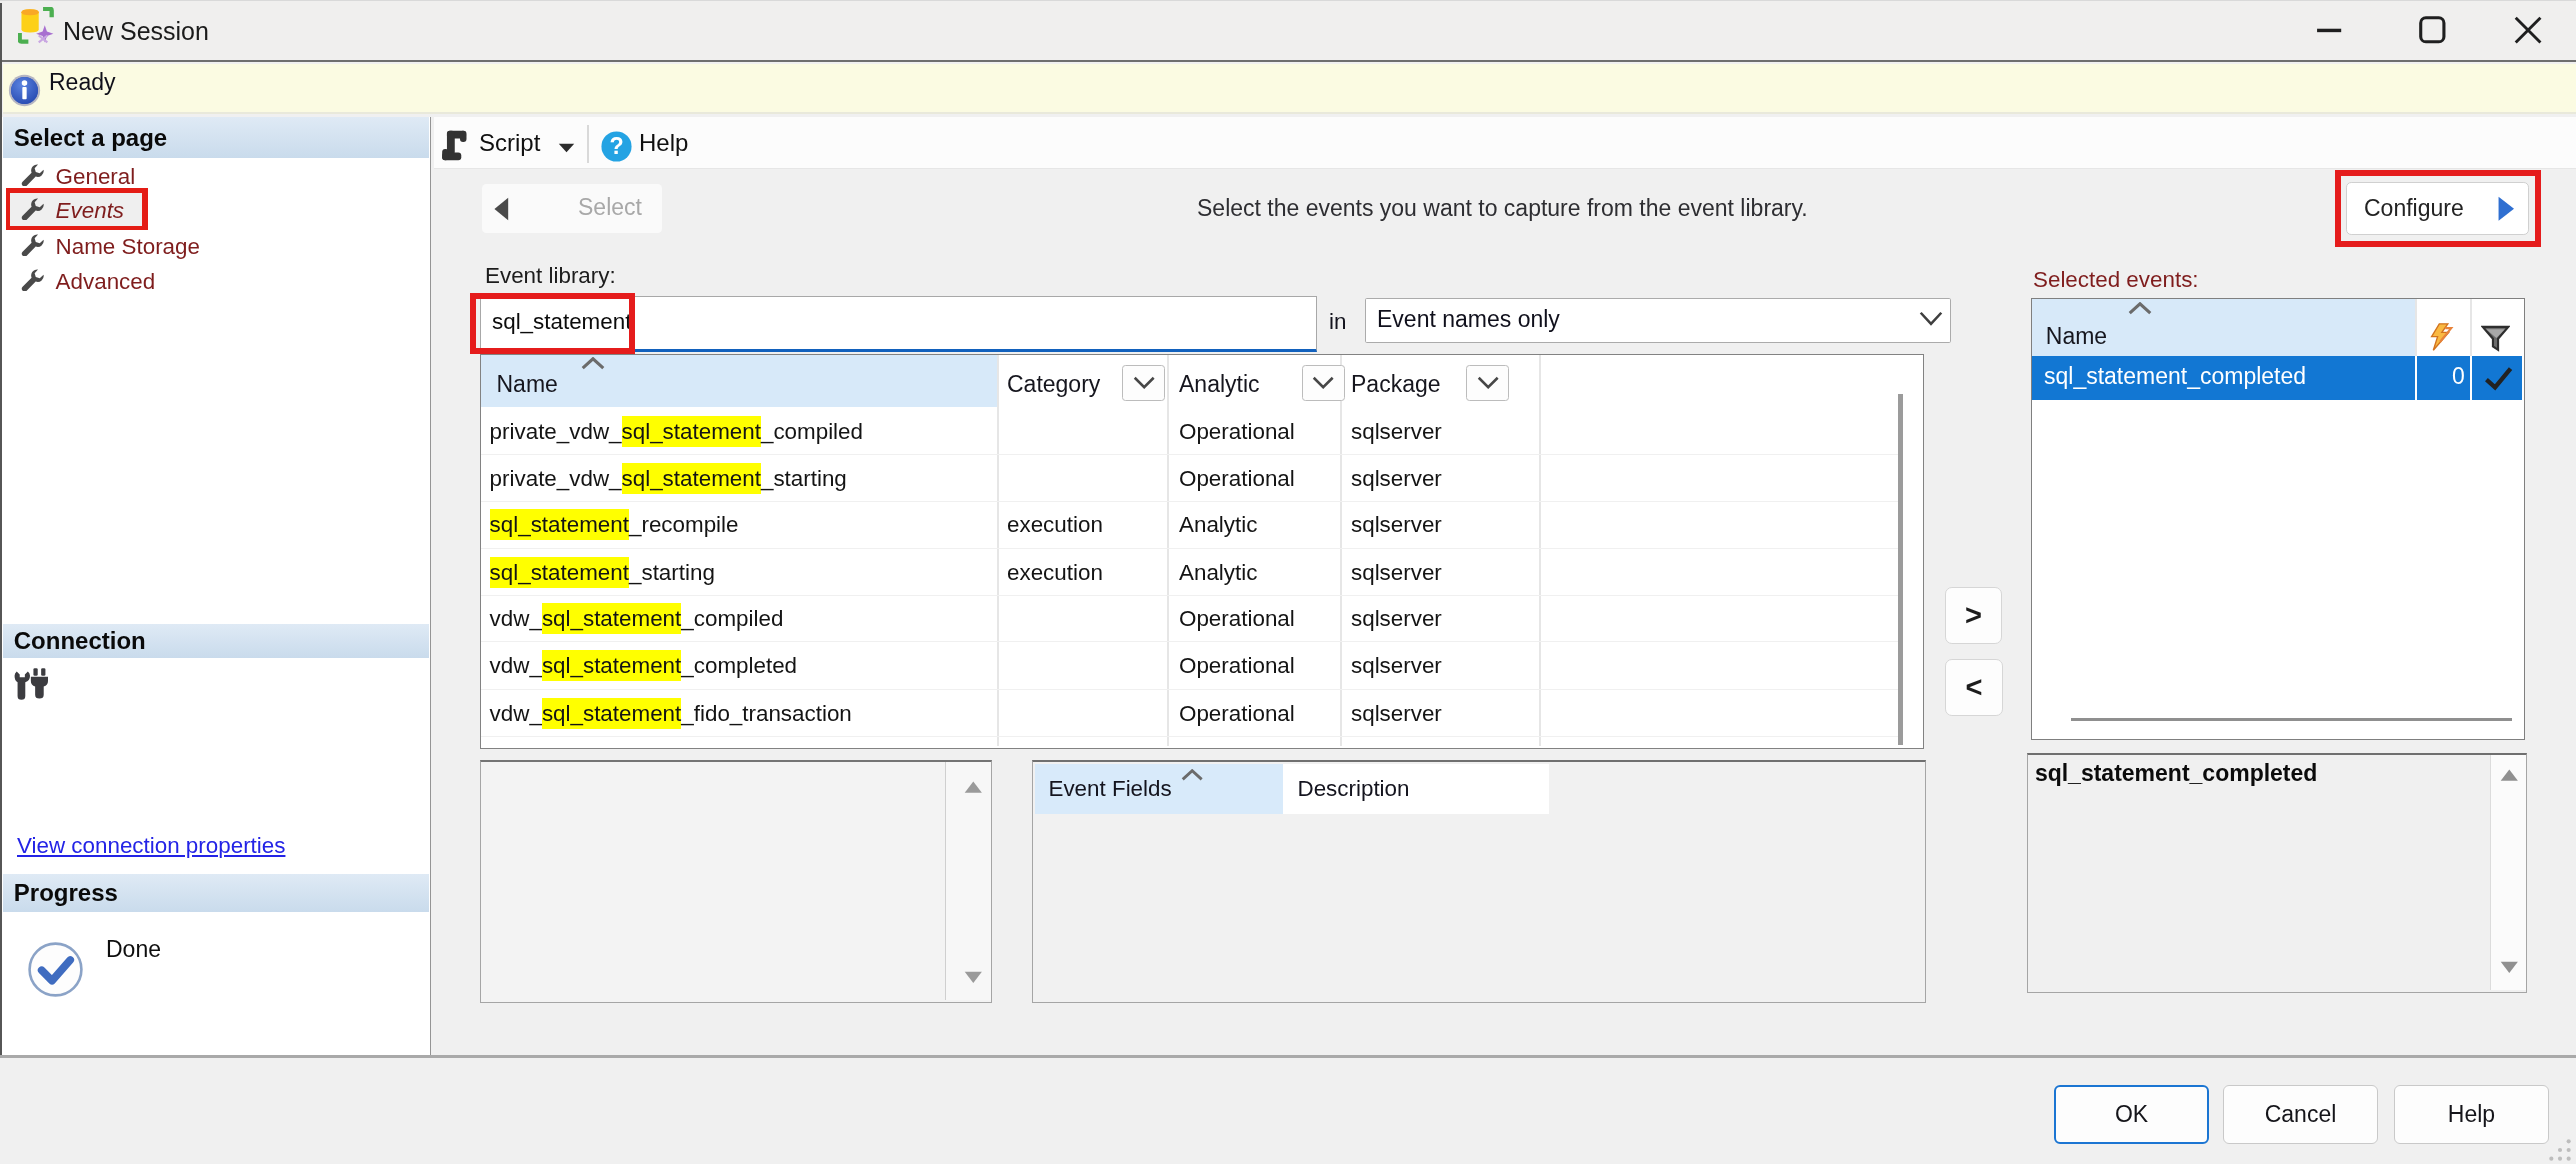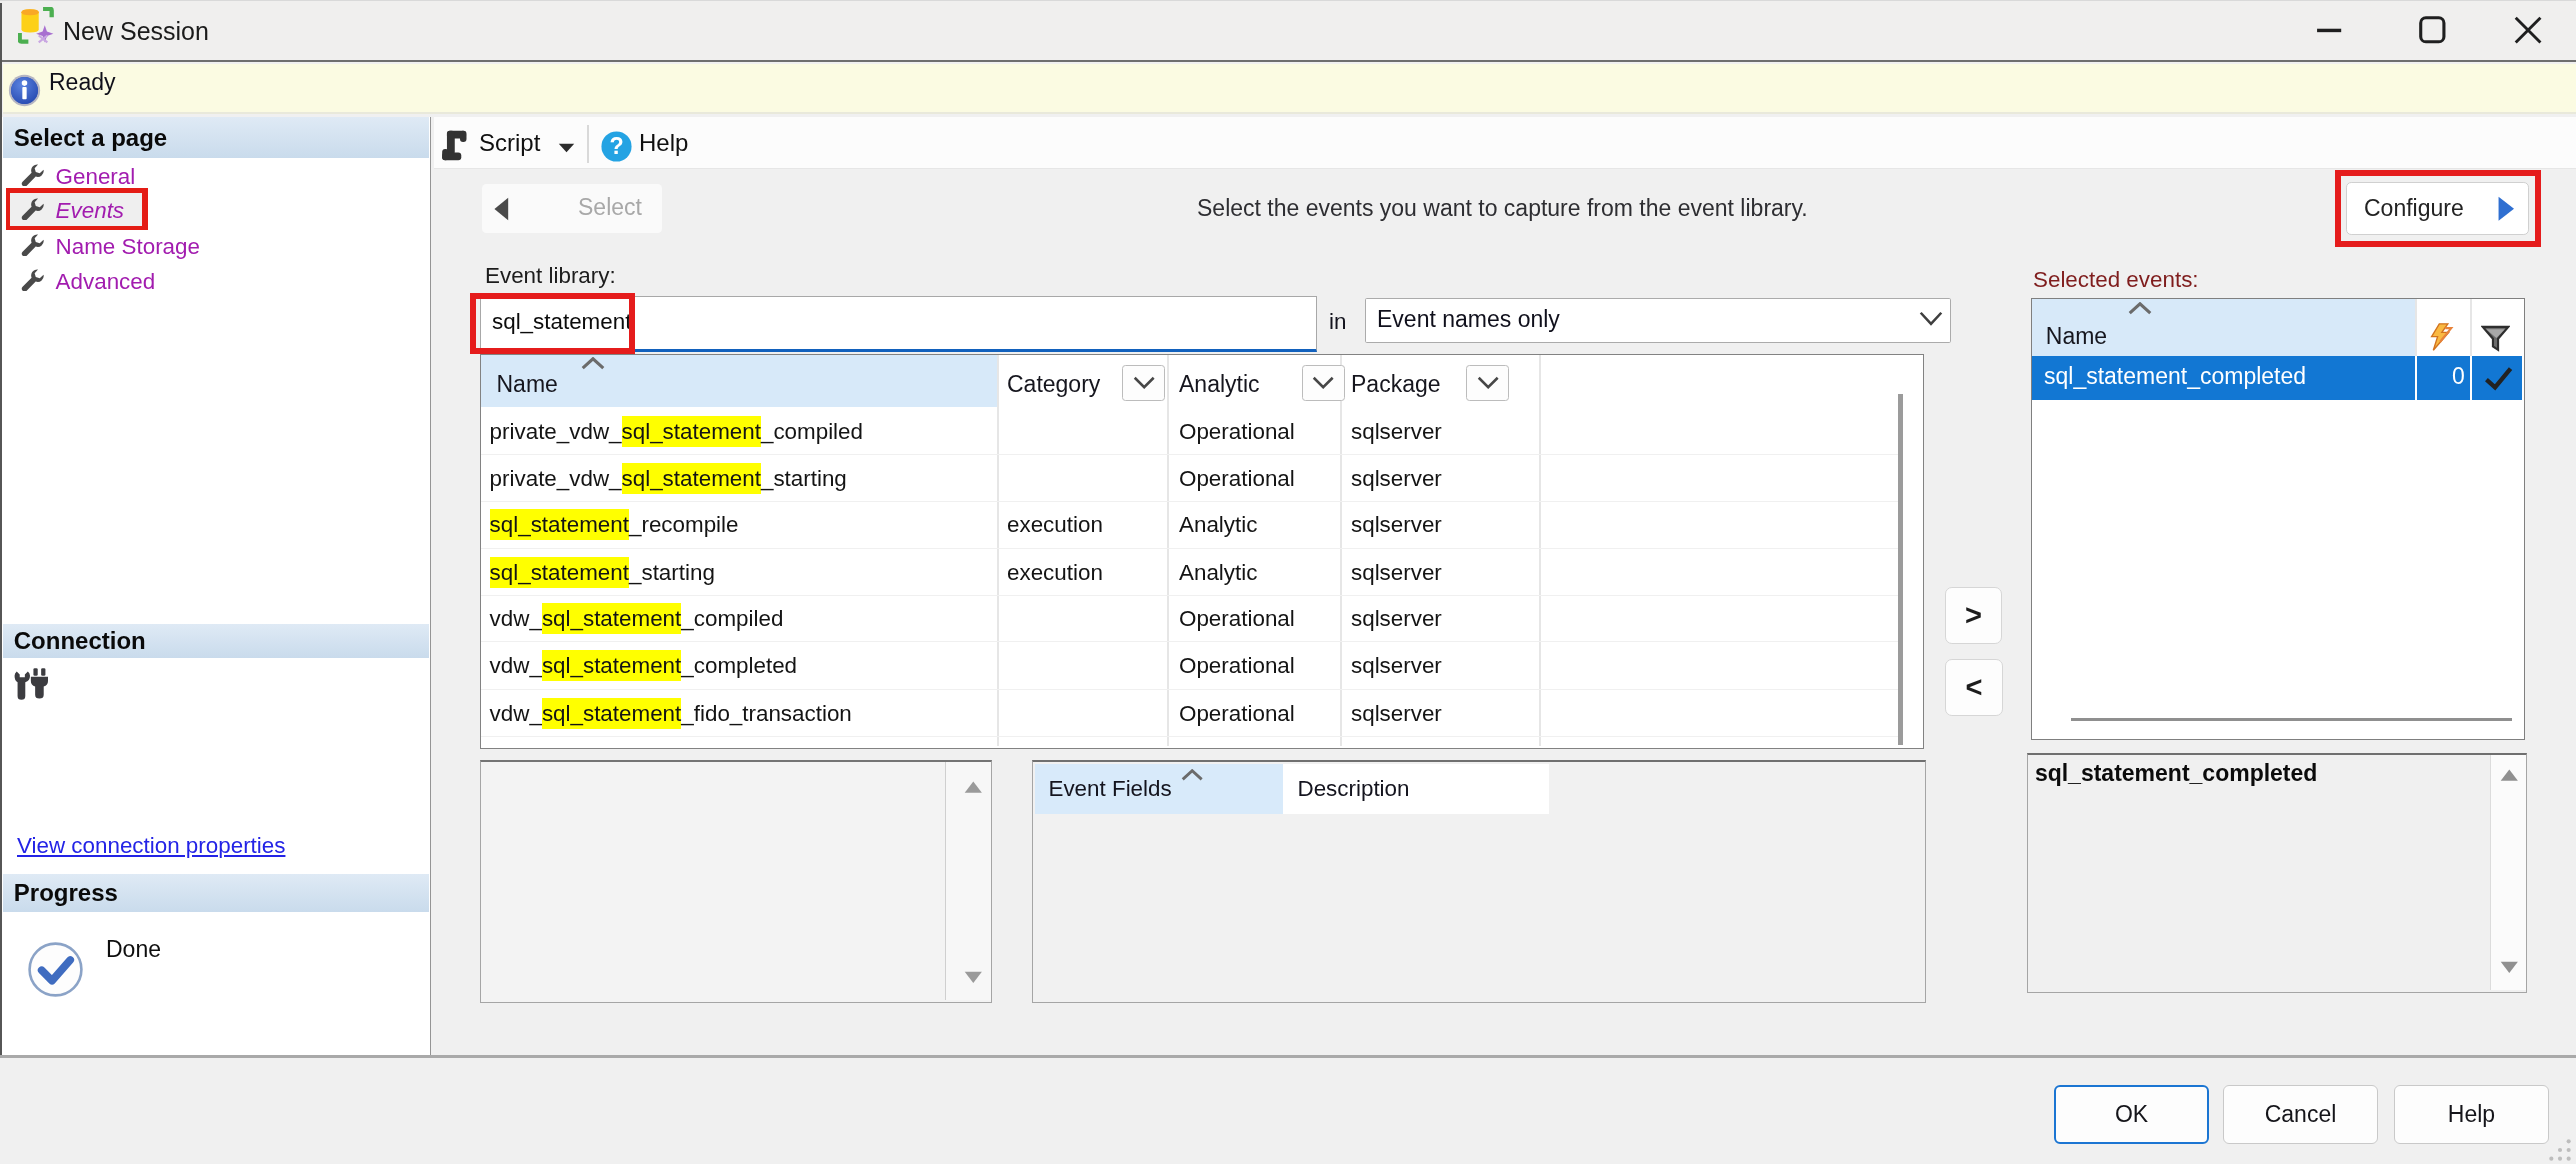--- a/index.html
+++ b/index.html
@@ -15,21 +15,21 @@
 #btn-max  { left:2407px; top:0; width:52px; height:60px; }
 #btn-close{ left:2502px; top:0; width:52px; height:60px; }
 
 
 #statusbar { left:2.6px; top:64px; width:2573px; height:50px; background:#fbfbe2; border-bottom:2.6px solid #e9e9db; }
 #ready-text { left:49px; top:0; height:36px; font-size:23px; color:#10101a; }
 
 
 #leftpanel { left:1.7px; top:117px; width:429px; height:938px; background:#ffffff; border-right:1.7px solid #949494; }
 .pagehdr { left:0; width:426px; height:41px; background:linear-gradient(#dfeaf5,#c9dbec); font-weight:bold; font-size:24px; color:#0a0a0a; padding-left:11.2px; display:flex; align-items:center; }
-.navitem { left:0; width:426px; height:34px; font-size:22.4px; color:#a21caf; }
+.navitem { left:0; width:426px; height:34px; font-size:22.4px; color:#7f1d1d; }
 .navitem .txt { position:absolute; left:53px; top:50%; transform:translateY(-50%); }
 .wrench { position:absolute; left:16.3px; top:50%; transform:translateY(-50%); }
 #events-red { left:6px; top:188px; width:142px; height:42px; border:6px solid #e41c15; }
 #events-bg { left:10.3px; top:193px; width:132px; height:33px; background:#efefef; }
 #conn-icon { left:12px; top:667px; }
 #link-conn { left:17px; top:833px; font-size:22.4px; color:#2323e6; text-decoration:underline; }
 
 
 #toolbar { left:434px; top:117px; width:2142px; height:52px; background:#fcfcfc; border-bottom:1.7px solid #e6e6e6; }
 #script-text { left:479px; top:117px; height:52px; font-size:24px; color:#101010; }

